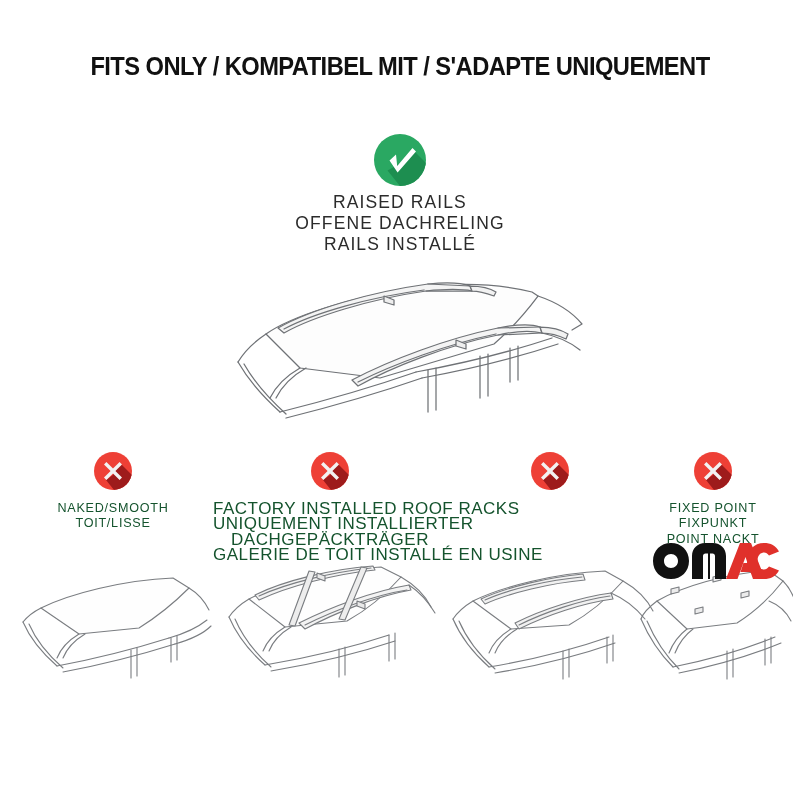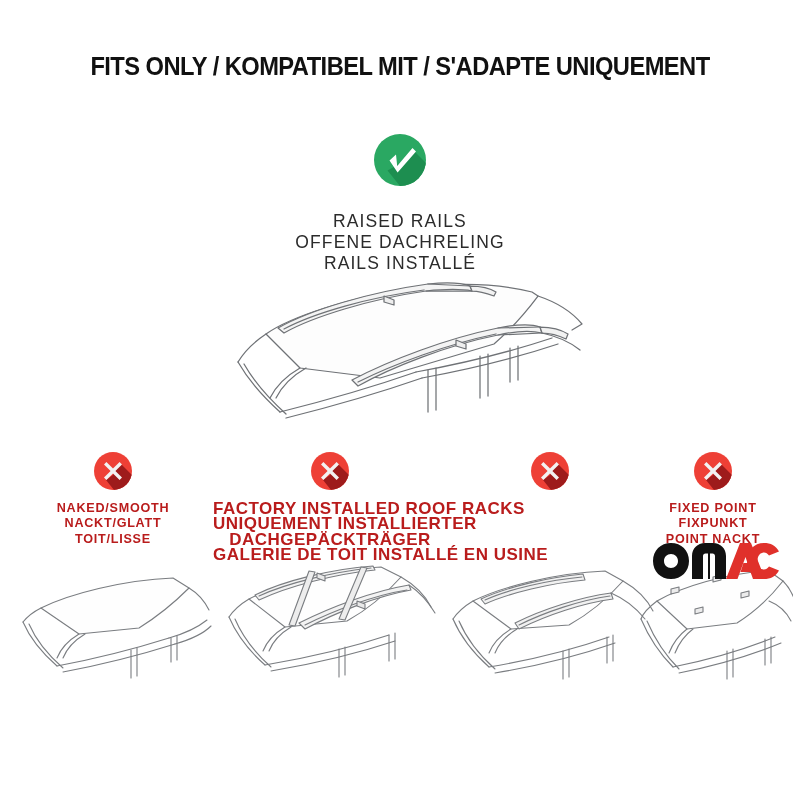--- a/index.html
+++ b/index.html
@@ -40,21 +40,21 @@
     border-radius: 50%;
     position: relative;
     display: inline-block;
     overflow: hidden;
   }
   .icon-circle.good { background: #2aa862; }
   .icon-circle.bad  { background: #ee4036; }
   .icon-circle svg { position: absolute; left: 0; top: 0; }
 
   .primary-labels {
-    margin-top: 21px;
+    margin-top: 2px;
     font-size: 17.5px;
     line-height: 21px;
     letter-spacing: 1.1px;
     color: #2b2b2b;
     font-weight: 400;
   }
 
   
   #hero {
     position: absolute;
@@ -69,23 +69,22 @@
     width: 800px; height: 260px;
   }
   .col { position: absolute; top: 0; text-align: center; }
   .col .icon-wrap { height: 44px; }
   .col .icon-circle { width: 38px; height: 38px; }
   .col .labels {
     margin-top: 5px;
     font-size: 12.6px;
     line-height: 15.4px;
     letter-spacing: 0.75px;
-    color: #b91c1c;
+    color: #14532d;
     white-space: nowrap;
-    font-weight: bold;
   }
   .col .art { position: absolute; left: 0; right: 0; }
 
   #col0 { left: 13px;  width: 200px; }
   #col1 { left: 213px; width: 234px; }
   #col2 { left: 443px; width: 214px; }
   #col3 { left: 633px; width: 160px; }
 
   #col1 .labels { font-size: 17px; letter-spacing: 0.5px; }
   #col2 .labels { letter-spacing: 0.6px; }
@@ -180,21 +179,20 @@
         <div class="icon-circle bad">
           <svg width="38" height="38" viewBox="0 0 38 38" aria-hidden="true">
             <path d="M19 23 L26 11 L38 23 L38 38 L20 38 L12 28 Z" fill="#9e1b1b"></path>
             <path d="M12.4 10.0 L19 16.6 L25.6 10.0 L28.0 12.4 L21.4 19 L28.0 25.6
                      L25.6 28.0 L19 21.4 L12.4 28.0 L10.0 25.6 L16.6 19 L10.0 12.4 Z" fill="#f2f2f2"></path>
           </svg>
         </div>
       </div>
       <div class="labels">
         <div>NAKED/SMOOTH</div>
-        <div>NACKT/GLATT</div>
         <div>TOIT/LISSE</div>
       </div>
       <div class="art" style="top:110px">
         <svg class="art-svg" viewBox="0 0 200 130" aria-hidden="true">
           <g fill="none" stroke="#7a7d81" stroke-width="1.1" stroke-linejoin="round" stroke-linecap="round">
             <path d="M28 46 C56 32 110 18 160 16 L176 26 C160 42 142 56 126 66 L66 72 Z" fill="#fefefe"></path>
             <path d="M28 46 C20 50 14 55 10 60"></path>
             <path d="M66 72 C56 78 48 86 44 96"></path>
             <path d="M50 96 C54 86 62 78 72 72"></path>
             <path d="M10 60 C16 74 28 90 44 104"></path>

